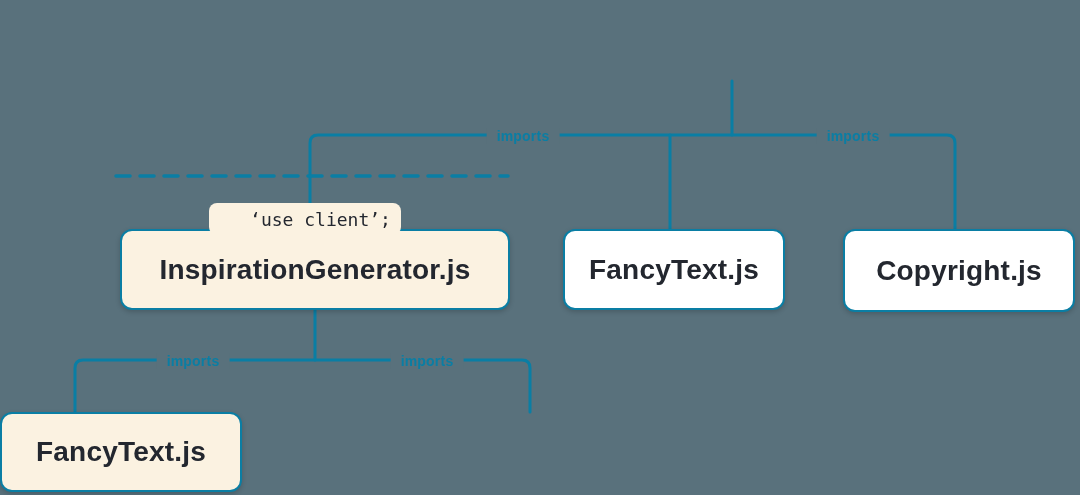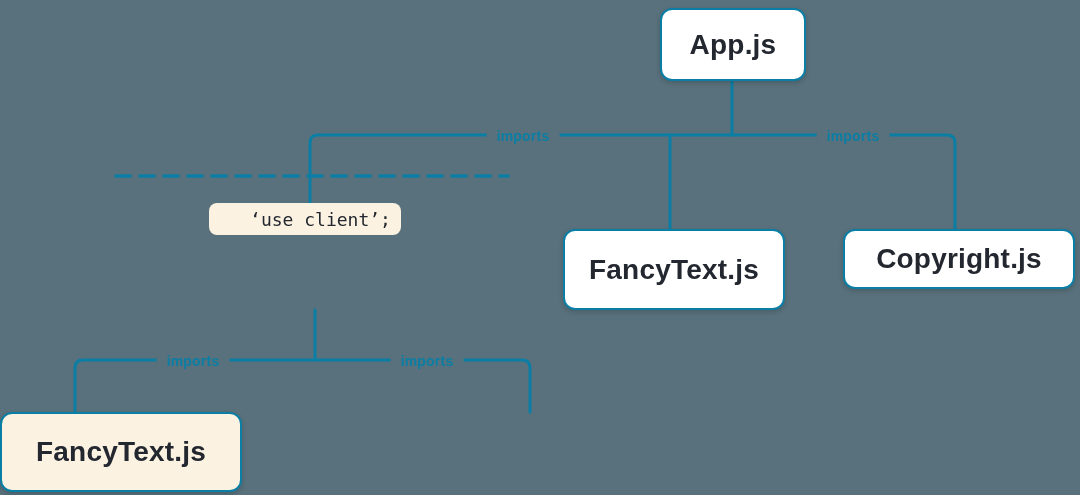--- a/index.html
+++ b/index.html
@@ -61,21 +61,21 @@
     justify-content: center;
     font-family: "DejaVu Sans Mono", monospace;
     font-size: 18px;
     color: var(--text-dark, #23272f);
     z-index: 4;
   }
   
   .node-app            { left: 660px; top: 8px;   width: 146px; height: 73px; }
   .node-gen            { left: 120px; top: 229px; width: 390px; height: 81px; }
   .node-fancy-server   { left: 563px; top: 229px; width: 222px; height: 81px; }
-  .node-copyright      { left: 843px; top: 229px; width: 232px; height: 60px; }
+  .node-copyright      { left: 843px; top: 229px; width: 232px; height: 83px; }
   .node-fancy-client   { left: 0px;   top: 412px; width: 242px; height: 80px; }
   .node-inspirations   { left: 352px; top: 412px; width: 258px; height: 80px; }
   .badge-use-client    { left: 209px; top: 203px; width: 192px; height: 32px; padding-left: 31px; }
   
   .label-app-gen       { left: 523px; top: 136px; }
   .label-app-copyright { left: 853px; top: 136px; }
   .label-gen-fancy     { left: 193px; top: 361px; }
   .label-gen-insp      { left: 427px; top: 361px; }
 </style>
 </head>
@@ -90,24 +90,24 @@
     <path d="M 315 310 V 360" fill="none" stroke-width="3" stroke-linecap="round" stroke="#0a7ea4"></path>
     <path d="M 75 412 V 368 Q 75 360 83 360 H 522 Q 530 360 530 368 V 412" fill="none" stroke-width="3" stroke-linecap="round" stroke="#0a7ea4"></path>
     <path d="M 116 176 H 508" fill="none" stroke-width="3.5" stroke-dasharray="14 10" stroke-linecap="round" stroke="#0a7ea4"></path>
   </svg>
 
   <span class="edge-label label-app-gen">imports</span>
   <span class="edge-label label-app-copyright">imports</span>
   <span class="edge-label label-gen-fancy">imports</span>
   <span class="edge-label label-gen-insp">imports</span>
 
-  <div class="node node--white node-app">
-    <span>App.js</span>
+
+  <div class="node node--cream node-gen">
+    <span>InspirationGenerator.js</span>
   </div>
-
 
   <div class="badge badge-use-client">
     <span>‘use client’;</span>
   </div>
 
   <div class="node node--white node-fancy-server">
     <span>FancyText.js</span>
   </div>
 
   <div class="node node--white node-copyright">

